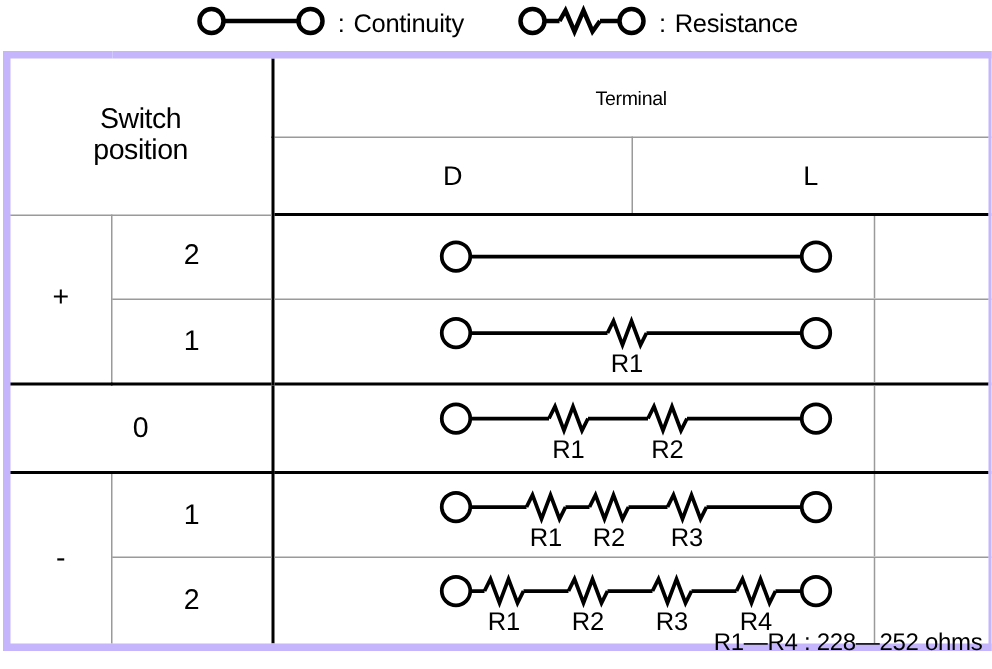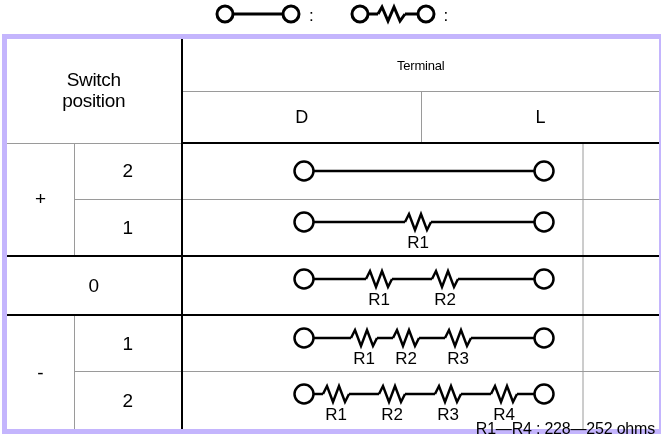--- a/index.html
+++ b/index.html
@@ -116,33 +116,35 @@
 
   <div class="legend-entry">
     <span class="legend-sym">
       <svg width="90" height="22" viewBox="0 0 90 22">
         <line x1="13" y1="11" x2="77" y2="11" stroke="#000" stroke-width="3"></line>
         <circle cx="12" cy="11" r="8" fill="#fff" stroke="#000" stroke-width="3"></circle>
         <circle cx="78" cy="11" r="8" fill="#fff" stroke="#000" stroke-width="3"></circle>
       </svg>
     </span>
     <span class="legend-text">:</span>
+    <span class="legend-text">Continuity</span>
   </div>
 
   <div class="legend-entry">
     <span class="legend-sym">
       <svg width="90" height="22" viewBox="0 0 90 22">
         <line x1="13" y1="11" x2="30" y2="11" stroke="#000" stroke-width="3"></line>
         <polyline points="30,11 34,4 40,18 46,4 52,18 57,11" fill="none" stroke="#000" stroke-width="3" stroke-linejoin="miter"></polyline>
         <line x1="57" y1="11" x2="77" y2="11" stroke="#000" stroke-width="3"></line>
         <circle cx="12" cy="11" r="8" fill="#fff" stroke="#000" stroke-width="3"></circle>
         <circle cx="78" cy="11" r="8" fill="#fff" stroke="#000" stroke-width="3"></circle>
       </svg>
     </span>
     <span class="legend-text">:</span>
+    <span class="legend-text">Resistance</span>
   </div>
 
 </div>
 
 <div class="tbl-wrap">
   <table class="matrix">
     <colgroup>
       <col style="width:70px">
       <col style="width:107px">
       <col style="width:240px">

